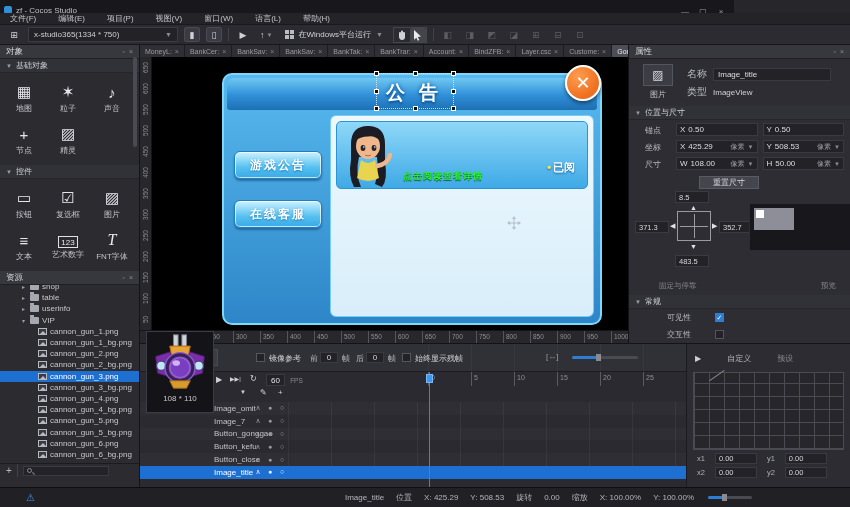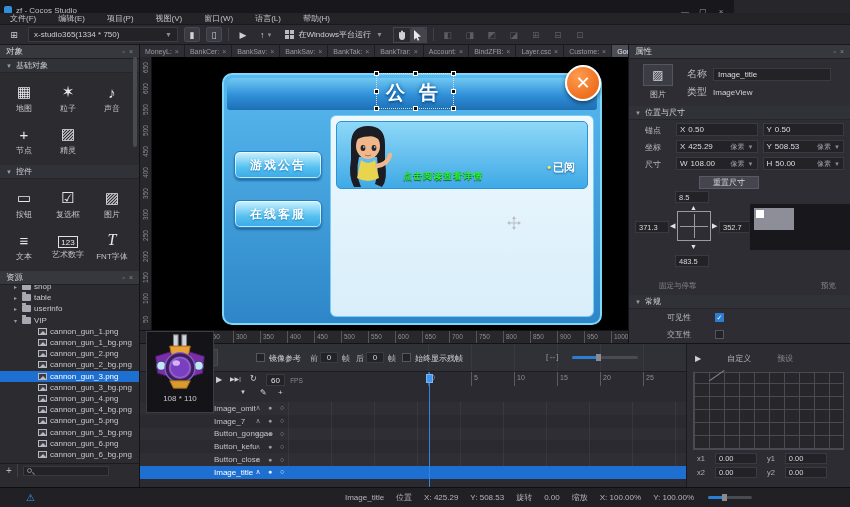--- a/index.html
+++ b/index.html
@@ -45,21 +45,21 @@
     padding:0 6px; font-size:8px; color:#cfcfd5; border-bottom:1px solid #25252a; }
   .sec-head .tw { font-size:6px; color:#9a9aa2; }
   .obj-grid { display:flex; flex-wrap:wrap; padding:4px 2px; }
   .obj-item { width:44px; height:42px; display:flex; flex-direction:column; align-items:center; justify-content:center; }
   .obj-ic { height:20px; font-size:15px; color:#e6e6ec; display:flex; align-items:center; justify-content:center; }
   .obj-item.small .obj-ic { font-size:8px; border:1px solid #e0e0e6; padding:0 2px; height:12px; margin-top:4px; }
   .obj-item.fnt .obj-ic { font-family:"Liberation Serif",serif; font-style:italic; font-size:16px; }
   .obj-label { font-size:8px; color:#c2c2c8; margin-top:1px; }
 
   #res-tree { height:178px; overflow:hidden; position:relative; padding-top:1px; }
-  .res-row { height:11.2px; display:flex; align-items:center; font-size:8px; color:#c6c6cc; padding-left:14px; white-space:nowrap; }
+  .res-row { height:11.2px; display:flex; align-items:center; font-size:8px; color:#c6c6cc; padding-left:22px; white-space:nowrap; }
   .res-row .tw { width:8px; font-size:6px; color:#9a9aa2; }
   .res-row .ic { width:9px; height:7px; margin-right:3px; position:relative; flex:none; }
   .res-row.fold .ic { background:#a8a8b0; border-radius:1px; }
   .res-row.fold .ic::before { content:""; position:absolute; left:0; top:-2px; width:4px; height:2px; background:#a8a8b0; }
   .res-row.file { padding-left:30px; }
   .res-row.file .ic { border:1px solid #b8b8c0; background:#3a3a42; }
   .res-row.file .ic::after { content:""; position:absolute; left:1px; bottom:0; border-left:3px solid transparent;
     border-right:3px solid transparent; border-bottom:3px solid #b8b8c0; }
   .res-row.sel { background:#1d6fd1; color:#fff; }
   .res-row.cut { margin-top:-5px; }

